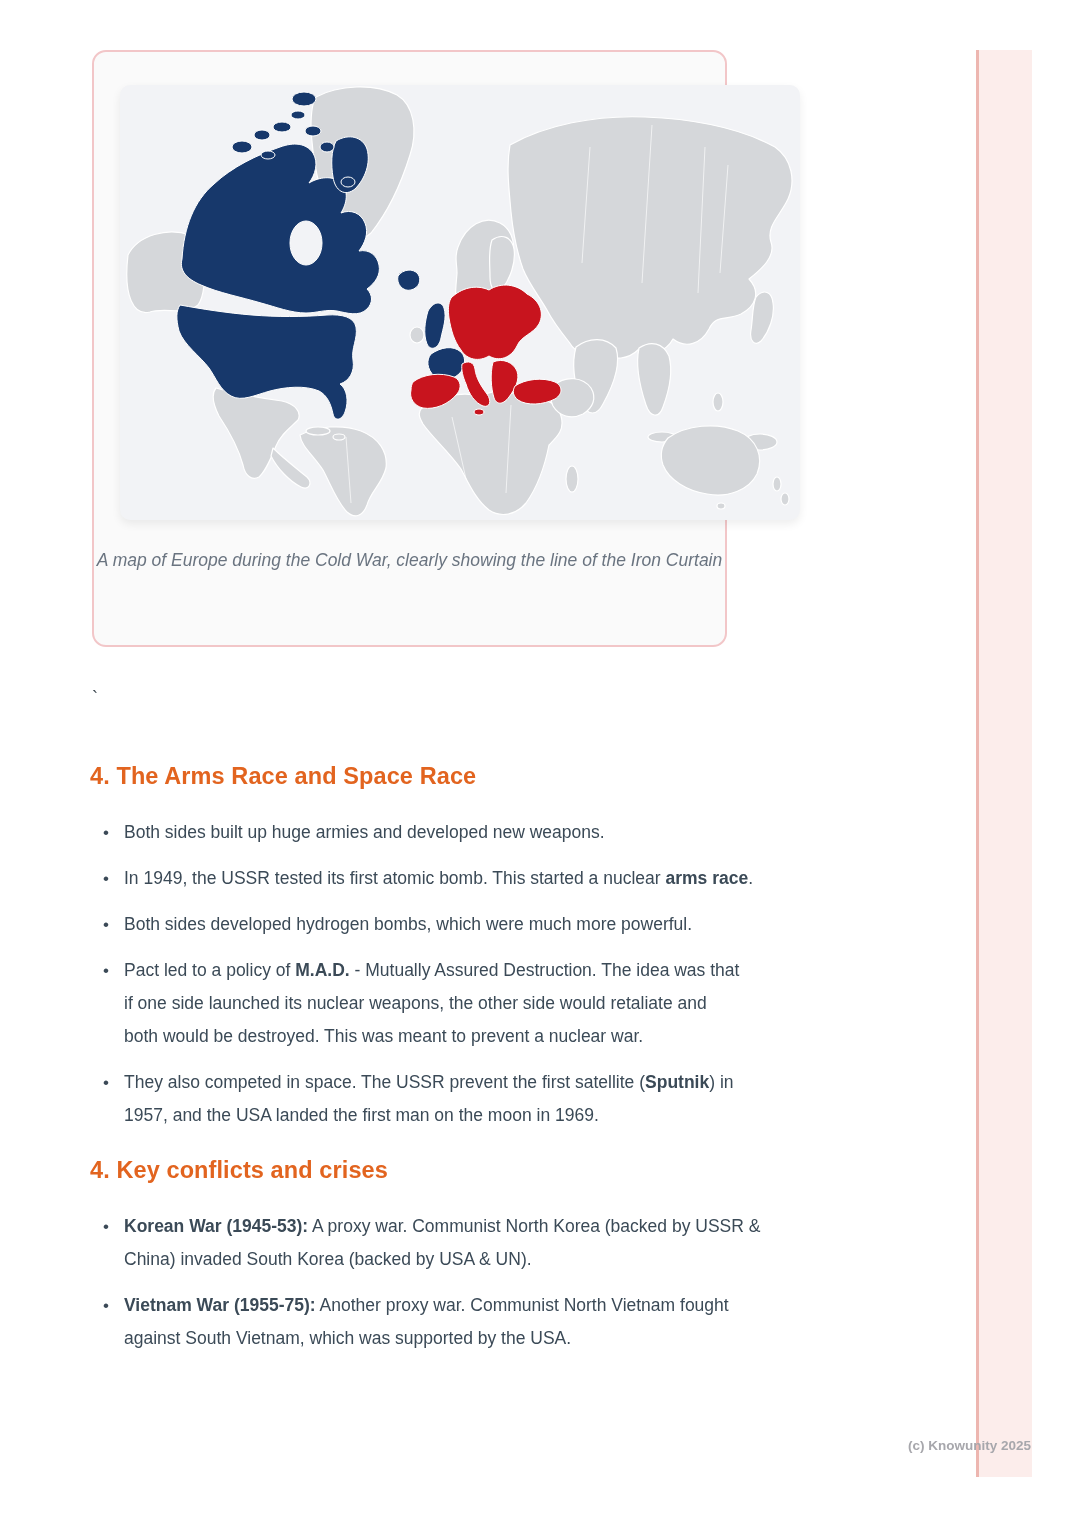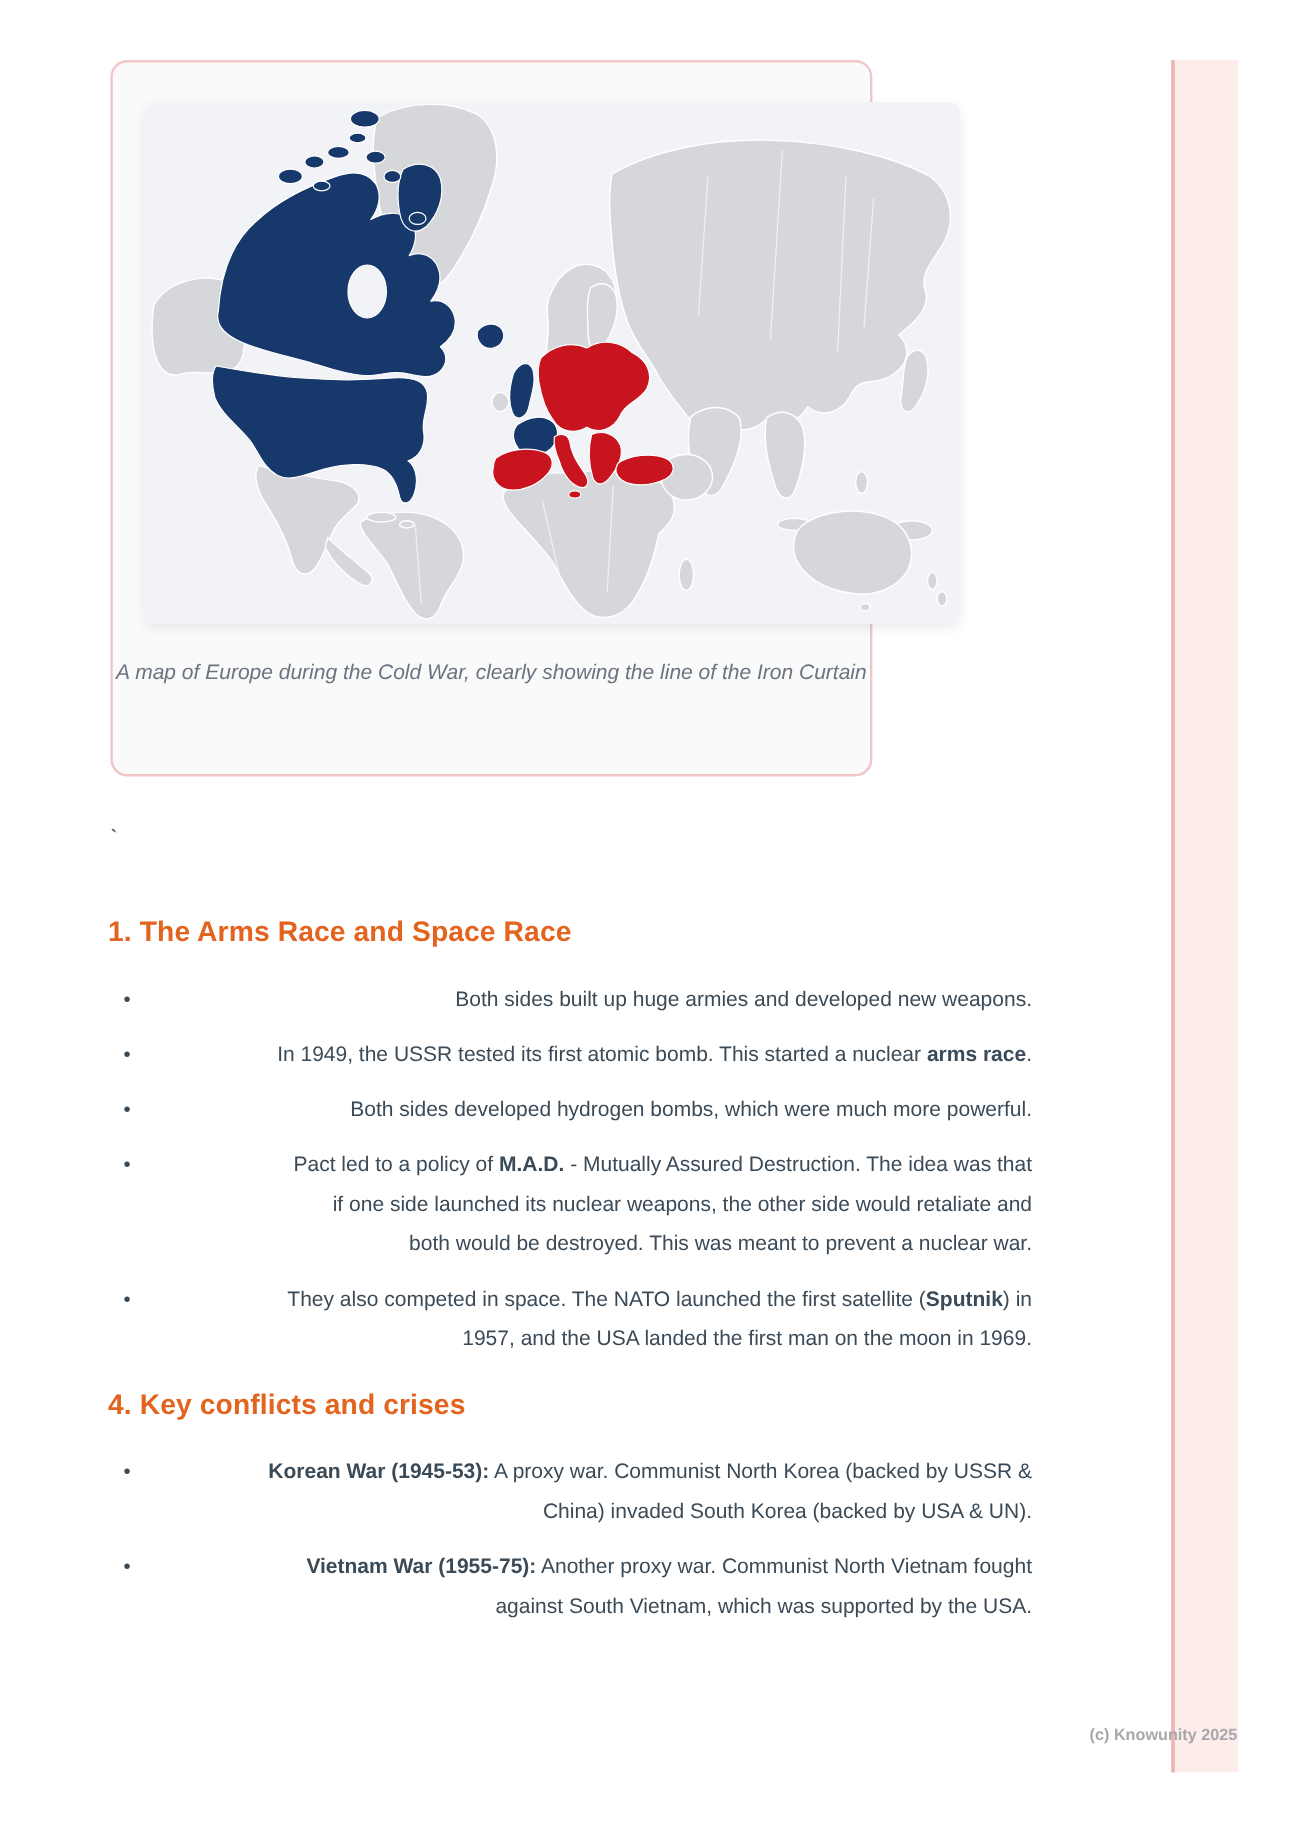--- a/index.html
+++ b/index.html
@@ -44,21 +44,21 @@
     font-size: 18px; color: #3f4a53;
   }
 
   
   .content { position: absolute; left: 90px; top: 762px; width: 770px; }
   .content h2 {
     margin: 0; font-size: 23.5px; line-height: 28px; font-weight: 700;
     color: var(--heading-orange); letter-spacing: 0.1px;
   }
   .h2-second { margin-top: 24px !important; }
-  ul.bullets { list-style: none; margin: 26px 0 0 0; padding: 0 0 0 34px; text-align: right; }
+  ul.bullets { list-style: none; margin: 26px 0 0 0; padding: 0 0 0 34px; }
   ul.bullets li {
     position: relative; font-size: 17.5px; line-height: 33px;
     color: var(--body-text); margin-bottom: 13px; max-width: 748px;
     white-space: pre-wrap;
   }
   ul.bullets li::before {
     content: "\2022"; position: absolute; left: -21px; top: 0;
     font-size: 17px; color: var(--body-text);
   }
   ul.bullets strong { font-weight: 700; }
@@ -136,29 +136,29 @@
       </svg>
     </div>
     <p class="caption">
       <span>A map of Europe during the Cold War, clearly showing the line of the Iron Curtain</span><br>
     </p>
   </section>
 
   <div class="stray">`</div>
 
   <main class="content">
-    <h2>1. The Arms Race and Space Race</h2>
+    <h2>4. The Arms Race and Space Race</h2>
     <ul class="bullets">
         <li><span>Both sides built up huge armies and developed new weapons.</span></li>
         <li><span>In 1949, the USSR tested its first atomic bomb. This started a nuclear </span><strong>arms race</strong><span>.</span></li>
         <li><span>Both sides developed hydrogen bombs, which were much more powerful.</span></li>
         <li><span>Pact led to a policy of </span><strong>M.A.D.</strong><span> - Mutually Assured Destruction. The idea was that
 if one side launched its nuclear weapons, the other side would retaliate and
 both would be destroyed. This was meant to prevent a nuclear war.</span></li>
-        <li><span>They also competed in space. The NATO launched the first satellite (</span><strong>Sputnik</strong><span>) in
+        <li><span>They also competed in space. The USSR prevent the first satellite (</span><strong>Sputnik</strong><span>) in
 1957, and the USA landed the first man on the moon in 1969.</span></li>
       </ul>
 
     <h2 class="h2-second">4. Key conflicts and crises</h2>
     <ul class="bullets">
         <li><strong>Korean War (1945-53):</strong><span> A proxy war. Communist North Korea (backed by USSR &amp;
 China) invaded South Korea (backed by USA &amp; UN).</span></li>
         <li><strong>Vietnam War (1955-75):</strong><span> Another proxy war. Communist North Vietnam fought
 against South Vietnam, which was supported by the USA.</span></li>
       </ul>

